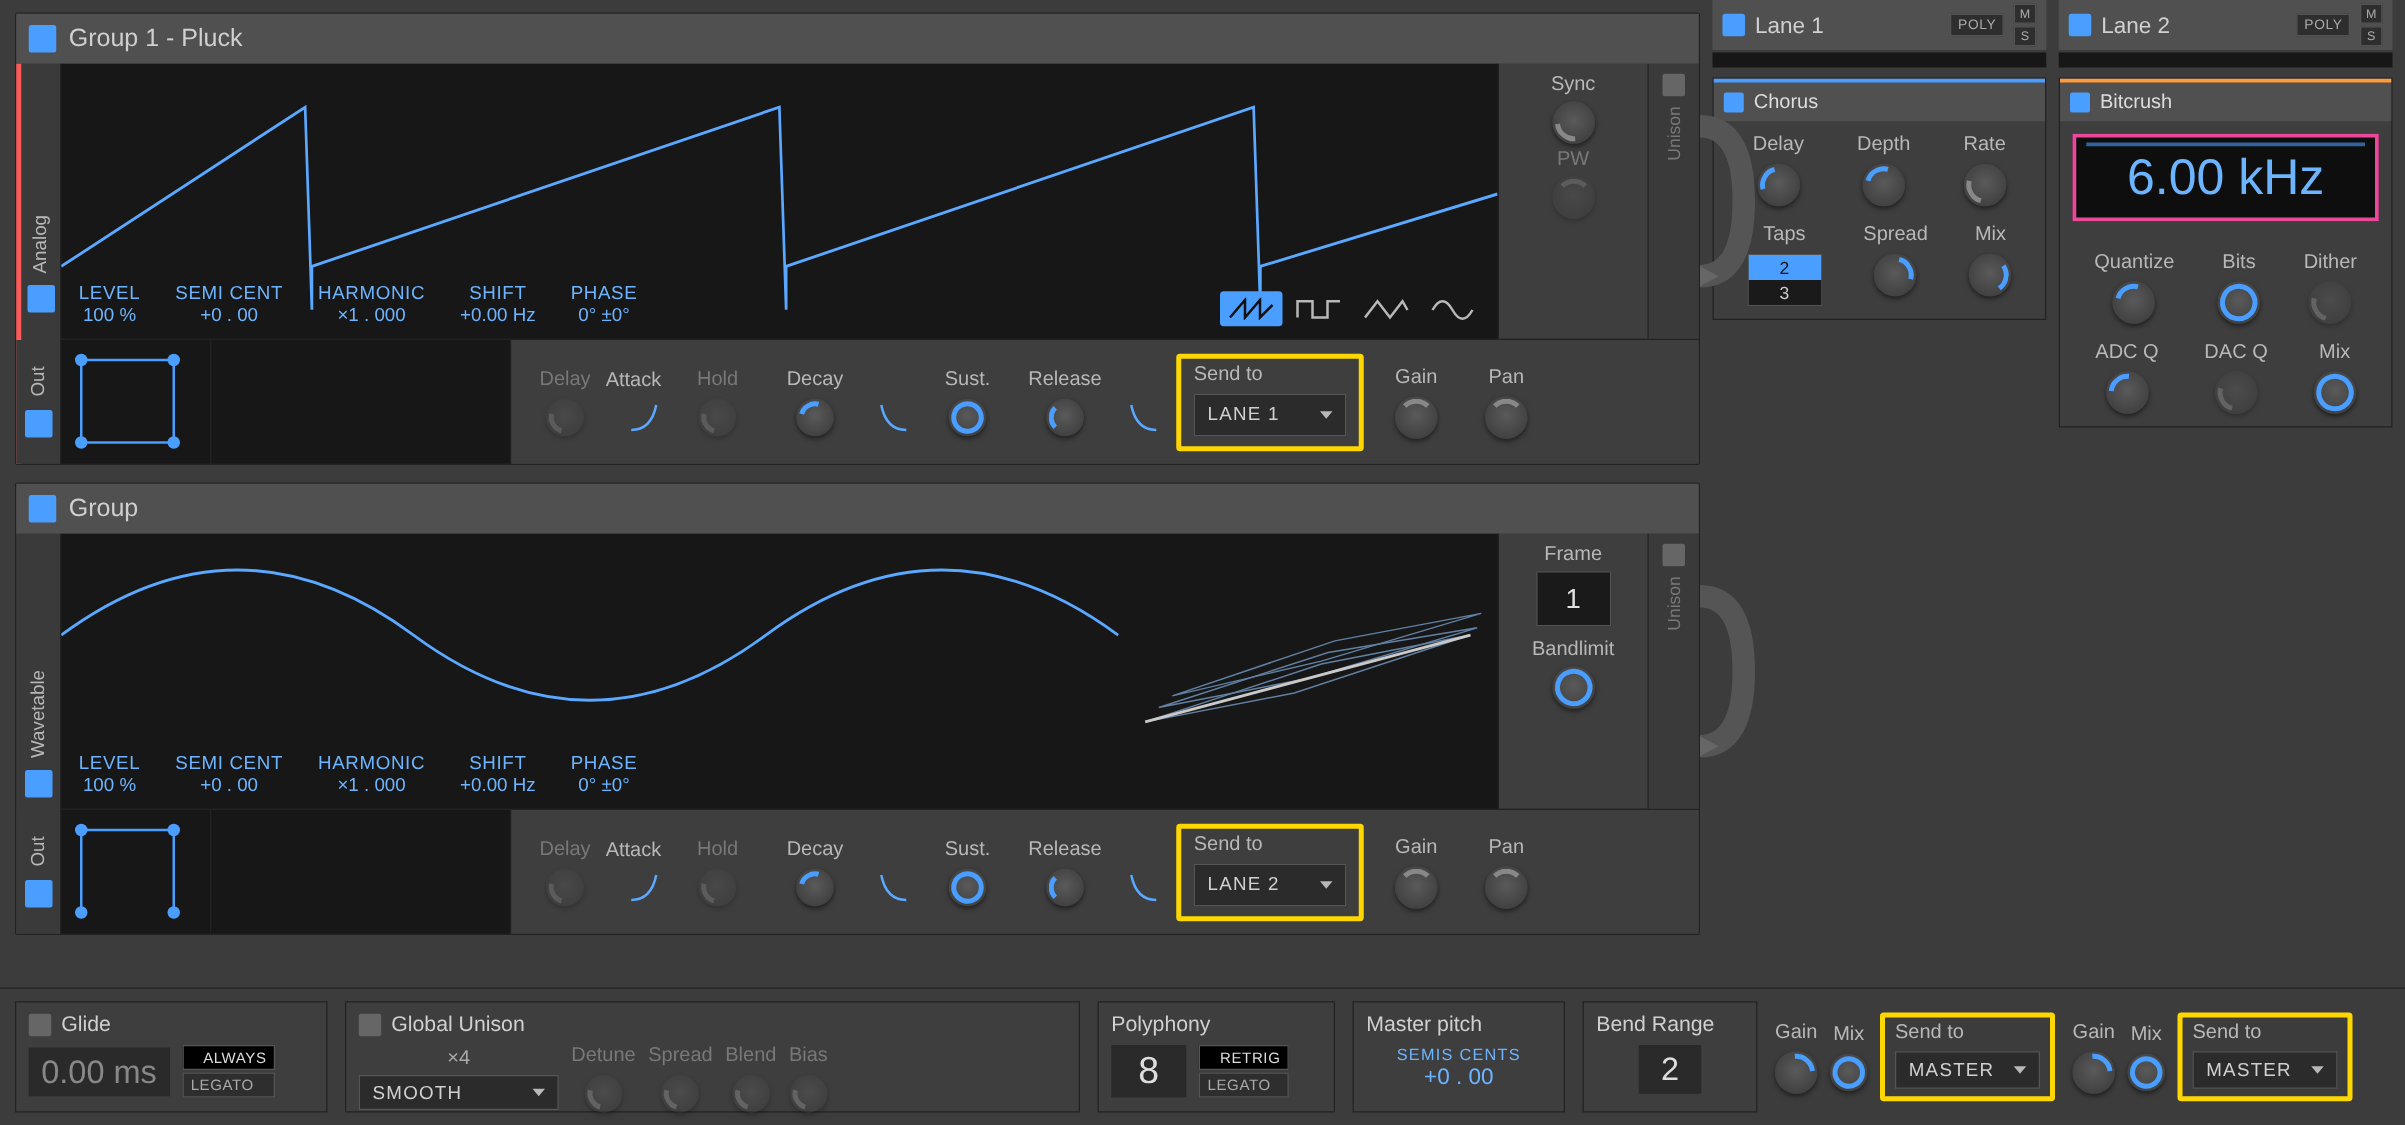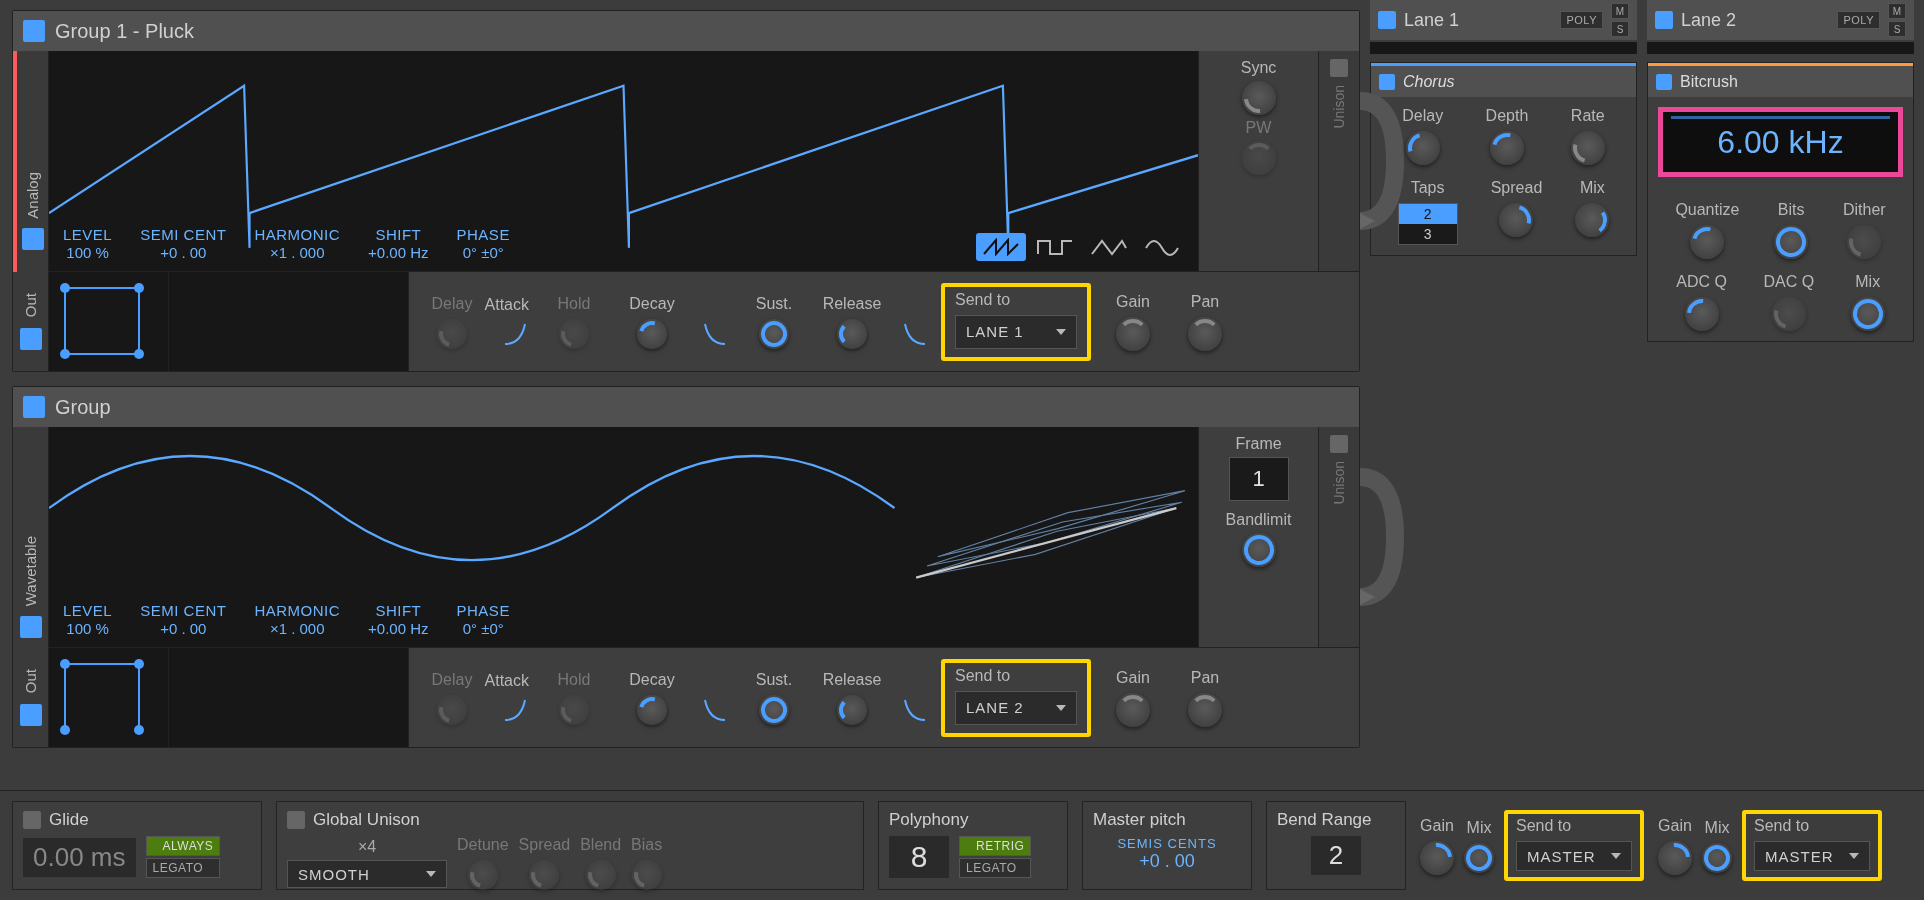--- a/index.html
+++ b/index.html
@@ -88,40 +88,40 @@
   .lanes{display:flex;gap:10px;}
   .lane{flex:1;display:flex;flex-direction:column;}
   .lane-hdr{height:40px;display:flex;align-items:center;padding:0 8px;gap:8px;background:var(--panel-header);border-bottom:2px solid var(--blue);}
   .lane-title{flex:1;color:var(--text-bright);font-size:18px;}
   .tag{font-size:11px;padding:2px 5px;background:#2e2e2e;color:#aaa;border:1px solid #555;letter-spacing:0.5px;}
   .ms{display:flex;flex-direction:column;gap:2px;}
   .ms span{font-size:10px;width:18px;height:16px;background:#2e2e2e;display:flex;align-items:center;justify-content:center;color:#aaa;border:1px solid #555;}
   .meter{height:12px;background:#171717;margin:2px 0 8px;}
   .fx{background:#3e3e3e;border:1px solid #222;margin-bottom:10px;}
   .fx-hdr{height:34px;display:flex;align-items:center;padding:0 8px;gap:8px;background:var(--panel-header);}
-  .fx-hdr.blue{border-top:3px solid var(--blue);font-style:italic;}
+  .fx-hdr.blue{border-top:3px solid var(--blue);}
   .fx-hdr.orange{border-top:3px solid var(--orange);}
   .fx-body{padding:10px;display:flex;flex-direction:column;gap:14px;}
   .fx-row{display:flex;justify-content:space-around;}
   .fk{display:flex;flex-direction:column;align-items:center;gap:6px;}
   .tap-list{width:60px;background:#1a1a1a;border:1px solid #555;font-size:14px;text-align:center;}
   .tap-list div{padding:2px 0;color:#ccc;}
   .tap-list .sel{background:var(--blue);color:#111;}
-  .lcd{background:#0e0e0e;height:70px;display:flex;align-items:center;justify-content:center;color:var(--blue-light);font-size:32px;border:5px solid #ec4899;margin-bottom:10px;position:relative;}
+  .lcd{background:#0e0e0e;height:70px;display:flex;align-items:center;justify-content:center;color:var(--blue-light);font-size:40px;border:3px solid #ec4899;margin-bottom:10px;position:relative;}
   .lcd::before{content:"";position:absolute;left:8px;right:8px;top:4px;height:3px;background:var(--blue);opacity:.6}
 
   
   .footer{height:110px;background:var(--bg);display:flex;gap:14px;padding:10px 12px;border-top:1px solid #222;}
   .fpanel{background:#3e3e3e;border:1px solid #222;padding:8px 10px;display:flex;flex-direction:column;gap:6px;}
   .fpanel .hdr{display:flex;align-items:center;gap:8px;color:var(--text-bright);font-size:17px;}
   .row{display:flex;align-items:center;gap:10px;}
   .bigval{font-size:26px;color:#888;background:#2a2a2a;padding:4px 10px;min-width:110px;text-align:center;}
   .toggle-stack{display:flex;flex-direction:column;gap:2px;}
   .toggle-stack span{font-size:12px;padding:2px 6px;background:#2e2e2e;color:#aaa;border:1px solid #555;letter-spacing:0.5px;}
-  .toggle-stack .on{background:#4d7c0f;color:#ddd;padding-left:16px;}
+  .toggle-stack .on{background:#000000;color:#ddd;padding-left:16px;}
   .lane-out{display:flex;align-items:center;gap:10px;}
   .pencil{width:20px;height:20px;}
 </style>
 </head>
 <body>
 
 <div class="root">
  <div class="main">
 
   <div class="left">

